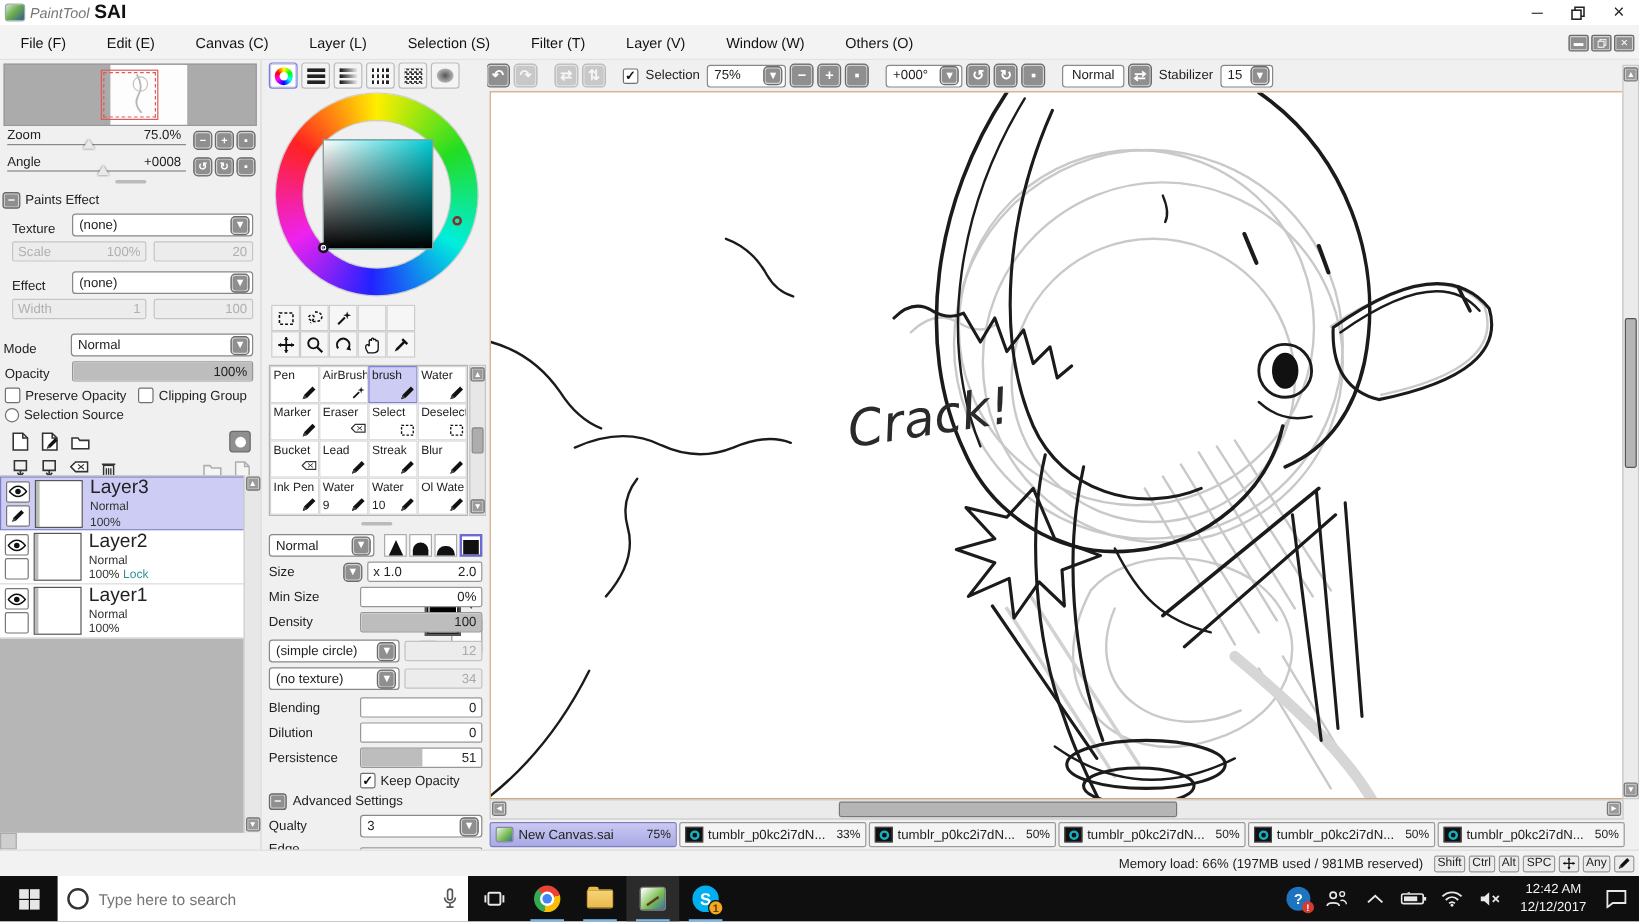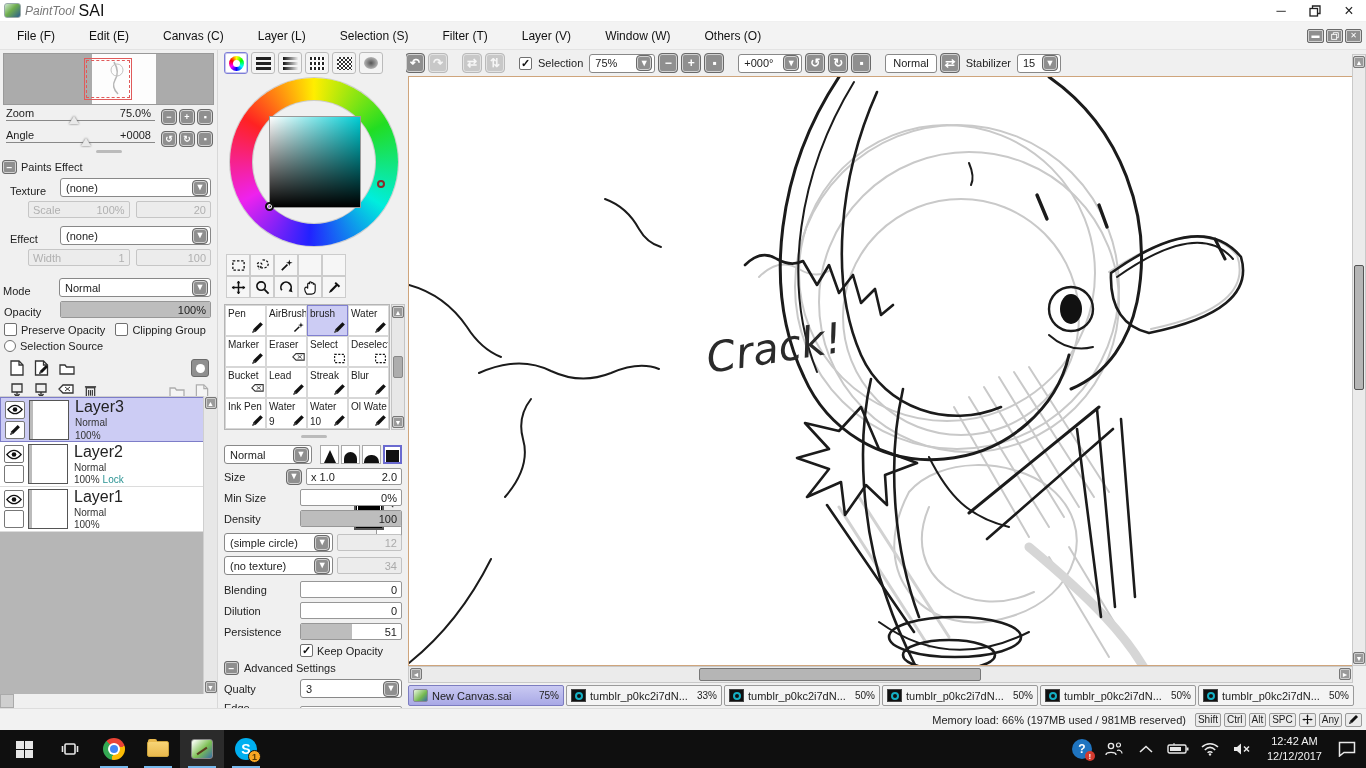--- a/index.html
+++ b/index.html
@@ -20,21 +20,21 @@
 .cb{width:13px;height:13px;background:#fff;border:1px solid #707070;border-radius:2px;display:inline-flex;align-items:center;justify-content:center;font-size:11px;font-weight:bold;color:#111;flex:none}
 .rb{width:12px;height:12px;background:#fff;border:1px solid #707070;border-radius:50%;flex:none}
 .row{display:flex;align-items:center}
 .grip{height:5px;display:flex;align-items:center;justify-content:center}
 .grip i{display:block;width:26px;height:3px;background:#bbb;border-radius:2px}
 
 #titlebar{position:absolute;left:0;top:0;right:0;height:22px;background:#fff;display:flex;align-items:center;border-bottom:1px solid #f0f0f0}
 #brand{display:flex;align-items:center;gap:4px;padding-left:4px}
 #brand .logo{width:17px;height:15px;border-radius:3px;background:linear-gradient(135deg,#cfe8d0 0%,#6fae4e 45%,#2c5d8f 100%);border:1px solid #9aa;flex:none}
 #brand .lt{font-style:italic;color:#777;font-size:12px}
-#brand .bd{font-weight:normal;font-size:16px;letter-spacing:0;color:#111}
+#brand .bd{font-weight:bold;font-size:16px;letter-spacing:0;color:#111}
 .wbtns{margin-left:auto;display:flex}
 .wbtn{width:34px;height:21px;display:flex;align-items:center;justify-content:center;color:#222;font-size:13px}
 
 #menubar{position:absolute;left:0;top:22px;right:0;height:28px;background:#f3f3f3;display:flex;align-items:center;gap:0;border-bottom:1px solid #e3e3e3}
 #menubar .mi{padding:0 17px;font-size:12px;color:#111}
 .docbtns{margin-left:auto;display:flex;gap:2px;padding-right:4px}
 .docbtn{width:17px;height:14px;background:#8f8f8f;border:1px solid #6a6a6a;border-radius:2px;color:#fff;font-size:8px;display:flex;align-items:center;justify-content:center;box-shadow:inset 0 0 0 1px rgba(255,255,255,.6)}
 
 #toolbar{position:absolute;left:386px;top:50px;right:0;height:26px;display:flex;align-items:center;gap:3px}
 #toolbar .gap{width:8px}
@@ -50,21 +50,21 @@
 .navrow .sldlbl{position:absolute;left:0;top:0}
 .navrow .sldval{position:absolute;right:4px;top:0}
 .navrow .sldline{position:absolute;left:0;right:0;top:13px;height:1px;background:#888}
 .navrow .tri{position:absolute;top:9px;width:0;height:0;border-left:5px solid transparent;border-right:5px solid transparent;border-bottom:8px solid #e9e9e9;filter:drop-shadow(0 0 1px #666)}
 .navbtns{display:flex;gap:2px;margin-left:6px}
 #paintshdr{display:flex;align-items:center;gap:4px;padding:6px 4px 2px 2px}
 .collbtn{width:15px;height:14px;background:#8f8f8f;border:1px solid #6a6a6a;border-radius:3px;color:#fff;display:flex;align-items:center;justify-content:center;font-weight:bold;font-size:10px;box-shadow:inset 0 0 0 1px rgba(255,255,255,.6)}
 .prow{display:flex;align-items:flex-end;padding:2px 6px 2px 10px;gap:4px}
 .prow .plbl{width:46px;flex:none}
 .prow .dd{flex:1}
-.dualrow{display:flex;gap:6px;padding:2px 6px 2px 28px}
+.dualrow{display:flex;gap:6px;padding:2px 6px 2px 10px}
 
 #layerbar{display:flex;align-items:center;gap:10px;padding:6px 8px 4px 10px}
 #layerbar2{display:flex;align-items:center;gap:10px;padding:2px 8px 6px 10px}
 #layerbar .sp,#layerbar2 .sp{flex:1}
 #layerlist{position:absolute;left:0;top:346px;bottom:14px;width:204px;background:#b6b6b6;border-top:1px solid #cfcfcf;overflow:hidden}
 .layer{height:45px;background:#fff;border-bottom:1px solid #dcdcdc;display:flex;align-items:center;padding:2px 4px;gap:4px}
 .layer.sel{background:#ccccf4;border:1px solid #7d7dc8}
 .lbtns{display:flex;flex-direction:column;gap:2px}
 .lbtn{width:20px;height:18px;background:#fff;border:1px solid #777;border-radius:2px;display:flex;align-items:center;justify-content:center}
 .lthumb{width:40px;height:40px;background:#fff;border:1px solid #555;box-shadow:inset 3px 0 0 #bbb}
@@ -951,20 +951,27 @@
 
 <div id="taskbar">
   <span id="startbtn">
       <span class="winlogo">
         <i></i>
         <i></i>
         <i></i>
         <i></i>
       </span>
     </span>
+  <span id="searchbox">
+    <span class="oring"></span>
+    <input type="text" placeholder="Type here to search" style="">
+    <svg width="14" height="18">
+        <use href="#g-mic"></use>
+      </svg>
+  </span>
   <span class="tbicon">
       <svg width="20" height="16">
         <use href="#g-taskview"></use>
       </svg>
     </span>
   <span class="tbicon running">
       <span class="chrome"></span>
     </span>
   <span class="tbicon running">
       <span class="folder"></span>

